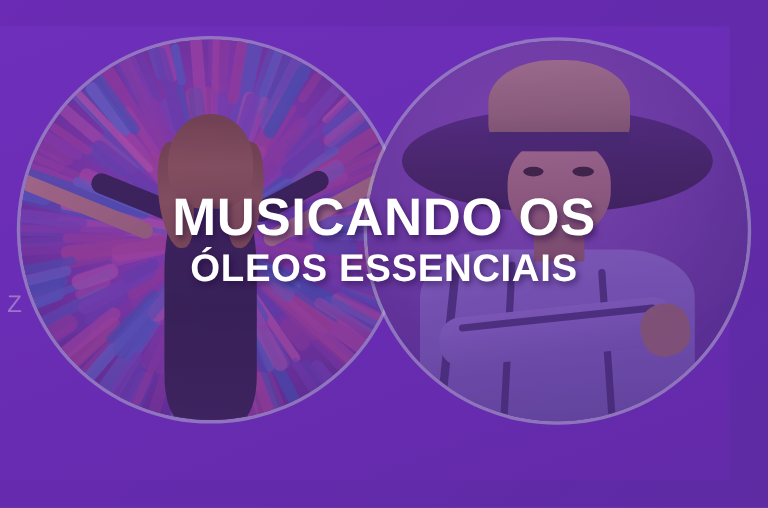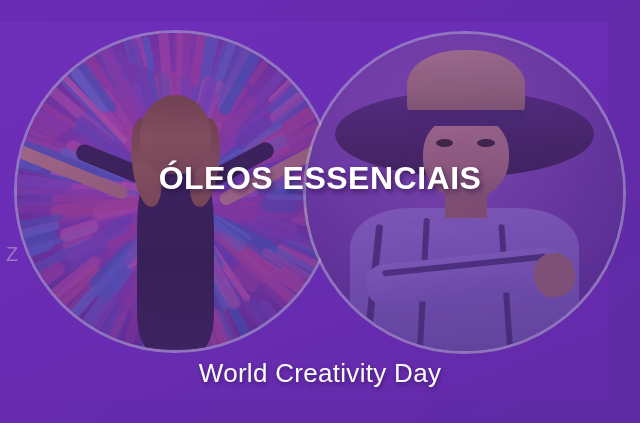--- a/index.html
+++ b/index.html
@@ -580,20 +580,20 @@
       <div class="m-eye r"></div>
       <div class="m-hat-crown"></div>
       <div class="m-hat-band"></div>
 
       <div class="duotone"></div>
       <div class="duotone-2"></div>
     </div>
   </div>
 
   <div class="title-block">
+    <span class="title-line title-line-1">MUSICANDO OS</span>
     <span class="title-line title-line-2">ÓLEOS ESSENCIAIS</span>
   </div>
 
-  <div class="subtitle">World Creativity Day</div>
 
   <div class="watermark">Z</div>
 
 </div>
 
 </body></html>

